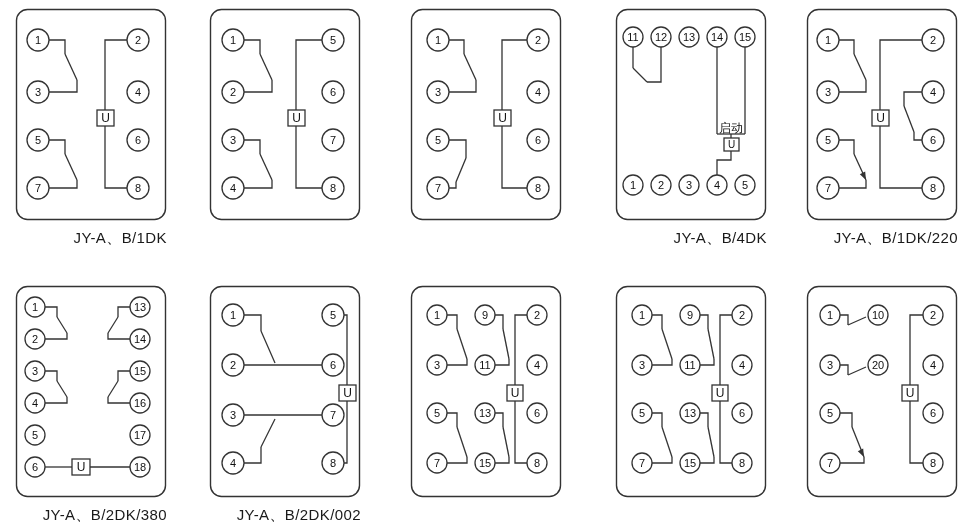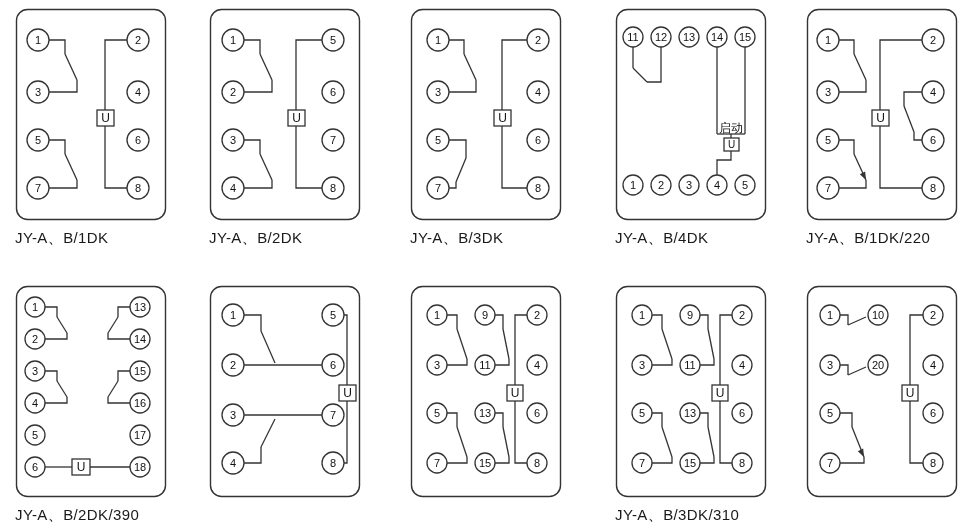--- a/index.html
+++ b/index.html
@@ -1,20 +1,20 @@
 <!DOCTYPE html>
 <html><head>
 <meta charset="utf-8">
 <style>
   html,body{margin:0;padding:0;background:#fff;}
   body{font-family:"Liberation Sans","DejaVu Sans",sans-serif;}
   .stage{position:relative;width:969px;height:524px;background:#ffffff;overflow:hidden;}
   .panel{position:absolute;}
   .panel svg{display:block;}
-  .panel-label{text-align:left;margin-top:8px;font-size:15px;color:#1a1a1a;letter-spacing:.4px;white-space:nowrap;}
+  .panel-label{text-align:right;margin-top:8px;font-size:15px;color:#1a1a1a;letter-spacing:.4px;white-space:nowrap;}
 </style>
 </head>
 <body>
 
 <div class="stage">
     <div class="panel" style="left: 15px; top: 8px; width: 152px;">
       <svg width="152" height="213">
         <rect x="1.5" y="1.5" width="149" height="210" rx="11" ry="11" fill="#fff" stroke="#333333" stroke-width="1.4"></rect>
         <path d="M90 102 V32 H112" fill="none" stroke="#333333" stroke-width="1.3"></path>
         <path d="M90 118 V180 H112" fill="none" stroke="#333333" stroke-width="1.3"></path>
@@ -68,21 +68,20 @@
         <text x="24" y="180" text-anchor="middle" dy="0.36em" font-size="11" fill="#111">4</text>
         <circle cx="124" cy="32" r="11" fill="#fff" stroke="#333333" stroke-width="1.3"></circle>
         <text x="124" y="32" text-anchor="middle" dy="0.36em" font-size="11" fill="#111">5</text>
         <circle cx="124" cy="84" r="11" fill="#fff" stroke="#333333" stroke-width="1.3"></circle>
         <text x="124" y="84" text-anchor="middle" dy="0.36em" font-size="11" fill="#111">6</text>
         <circle cx="124" cy="132" r="11" fill="#fff" stroke="#333333" stroke-width="1.3"></circle>
         <text x="124" y="132" text-anchor="middle" dy="0.36em" font-size="11" fill="#111">7</text>
         <circle cx="124" cy="180" r="11" fill="#fff" stroke="#333333" stroke-width="1.3"></circle>
         <text x="124" y="180" text-anchor="middle" dy="0.36em" font-size="11" fill="#111">8</text>
       </svg>
-      <div class="panel-label">JY-A、B/2DK</div>
     </div>
     <div class="panel" style="left: 410px; top: 8px; width: 152px;">
       <svg width="152" height="213">
         <rect x="1.5" y="1.5" width="149" height="210" rx="11" ry="11" fill="#fff" stroke="#333333" stroke-width="1.4"></rect>
         <path d="M92 102 V32 H117" fill="none" stroke="#333333" stroke-width="1.3"></path>
         <path d="M92 118 V180 H117" fill="none" stroke="#333333" stroke-width="1.3"></path>
         <path d="M39 32 H54 V46" fill="none" stroke="#333333" stroke-width="1.3"></path>
         <path d="M54 46 L66 72" fill="none" stroke="#333333" stroke-width="1.3"></path>
         <path d="M39 84 H66 V72" fill="none" stroke="#333333" stroke-width="1.3"></path>
         <path d="M39 132 H56 V150" fill="none" stroke="#333333" stroke-width="1.3"></path>
@@ -100,21 +99,20 @@
         <text x="28" y="180" text-anchor="middle" dy="0.36em" font-size="11" fill="#111">7</text>
         <circle cx="128" cy="32" r="11" fill="#fff" stroke="#333333" stroke-width="1.3"></circle>
         <text x="128" y="32" text-anchor="middle" dy="0.36em" font-size="11" fill="#111">2</text>
         <circle cx="128" cy="84" r="11" fill="#fff" stroke="#333333" stroke-width="1.3"></circle>
         <text x="128" y="84" text-anchor="middle" dy="0.36em" font-size="11" fill="#111">4</text>
         <circle cx="128" cy="132" r="11" fill="#fff" stroke="#333333" stroke-width="1.3"></circle>
         <text x="128" y="132" text-anchor="middle" dy="0.36em" font-size="11" fill="#111">6</text>
         <circle cx="128" cy="180" r="11" fill="#fff" stroke="#333333" stroke-width="1.3"></circle>
         <text x="128" y="180" text-anchor="middle" dy="0.36em" font-size="11" fill="#111">8</text>
       </svg>
-      <div class="panel-label">JY-A、B/3DK</div>
     </div>
     <div class="panel" style="left: 615px; top: 8px; width: 152px;">
       <svg width="152" height="213">
         <rect x="1.5" y="1.5" width="149" height="210" rx="11" ry="11" fill="#fff" stroke="#333333" stroke-width="1.4"></rect>
         <path d="M18 39 V60" fill="none" stroke="#333333" stroke-width="1.3"></path>
         <path d="M18 60 L32 74" fill="none" stroke="#333333" stroke-width="1.3"></path>
         <path d="M46 39 V74 H32" fill="none" stroke="#333333" stroke-width="1.3"></path>
         <path d="M102 39 V126" fill="none" stroke="#333333" stroke-width="1.3"></path>
         <path d="M130 39 V126" fill="none" stroke="#333333" stroke-width="1.3"></path>
         <path d="M102 126 H130" fill="none" stroke="#333333" stroke-width="1.3"></path>
@@ -219,21 +217,21 @@
         <text x="125" y="54" text-anchor="middle" dy="0.36em" font-size="11" fill="#111">14</text>
         <circle cx="125" cy="86" r="10" fill="#fff" stroke="#333333" stroke-width="1.3"></circle>
         <text x="125" y="86" text-anchor="middle" dy="0.36em" font-size="11" fill="#111">15</text>
         <circle cx="125" cy="118" r="10" fill="#fff" stroke="#333333" stroke-width="1.3"></circle>
         <text x="125" y="118" text-anchor="middle" dy="0.36em" font-size="11" fill="#111">16</text>
         <circle cx="125" cy="150" r="10" fill="#fff" stroke="#333333" stroke-width="1.3"></circle>
         <text x="125" y="150" text-anchor="middle" dy="0.36em" font-size="11" fill="#111">17</text>
         <circle cx="125" cy="182" r="10" fill="#fff" stroke="#333333" stroke-width="1.3"></circle>
         <text x="125" y="182" text-anchor="middle" dy="0.36em" font-size="11" fill="#111">18</text>
       </svg>
-      <div class="panel-label">JY-A、B/2DK/390</div>
+      <div class="panel-label">JY-A、B/2DK/380</div>
     </div>
     <div class="panel" style="left: 209px; top: 285px; width: 152px;">
       <svg width="152" height="213">
         <rect x="1.5" y="1.5" width="149" height="210" rx="11" ry="11" fill="#fff" stroke="#333333" stroke-width="1.4"></rect>
         <path d="M135 30 H138 V100" fill="none" stroke="#333333" stroke-width="1.3"></path>
         <path d="M138 116 V178 H135" fill="none" stroke="#333333" stroke-width="1.3"></path>
         <path d="M35 80 H113" fill="none" stroke="#333333" stroke-width="1.3"></path>
         <path d="M35 30 H52 V46" fill="none" stroke="#333333" stroke-width="1.3"></path>
         <path d="M52 46 L66 78" fill="none" stroke="#333333" stroke-width="1.3"></path>
         <path d="M35 130 H113" fill="none" stroke="#333333" stroke-width="1.3"></path>
@@ -251,20 +249,21 @@
         <text x="24" y="178" text-anchor="middle" dy="0.36em" font-size="11" fill="#111">4</text>
         <circle cx="124" cy="30" r="11" fill="#fff" stroke="#333333" stroke-width="1.3"></circle>
         <text x="124" y="30" text-anchor="middle" dy="0.36em" font-size="11" fill="#111">5</text>
         <circle cx="124" cy="80" r="11" fill="#fff" stroke="#333333" stroke-width="1.3"></circle>
         <text x="124" y="80" text-anchor="middle" dy="0.36em" font-size="11" fill="#111">6</text>
         <circle cx="124" cy="130" r="11" fill="#fff" stroke="#333333" stroke-width="1.3"></circle>
         <text x="124" y="130" text-anchor="middle" dy="0.36em" font-size="11" fill="#111">7</text>
         <circle cx="124" cy="178" r="11" fill="#fff" stroke="#333333" stroke-width="1.3"></circle>
         <text x="124" y="178" text-anchor="middle" dy="0.36em" font-size="11" fill="#111">8</text>
       </svg>
+      <div class="panel-label">JY-A、B/2DK/002</div>
     </div>
     <div class="panel" style="left: 410px; top: 285px; width: 152px;">
       <svg width="152" height="213">
         <rect x="1.5" y="1.5" width="149" height="210" rx="11" ry="11" fill="#fff" stroke="#333333" stroke-width="1.4"></rect>
         <path d="M105 100 V30 H117" fill="none" stroke="#333333" stroke-width="1.3"></path>
         <path d="M105 116 V178 H117" fill="none" stroke="#333333" stroke-width="1.3"></path>
         <path d="M37 30 H47 V44" fill="none" stroke="#333333" stroke-width="1.3"></path>
         <path d="M47 44 L57 74" fill="none" stroke="#333333" stroke-width="1.3"></path>
         <path d="M37 80 H57 V74" fill="none" stroke="#333333" stroke-width="1.3"></path>
         <path d="M85 30 H93 V44" fill="none" stroke="#333333" stroke-width="1.3"></path>
@@ -341,21 +340,20 @@
         <text x="75" y="178" text-anchor="middle" dy="0.36em" font-size="11" fill="#111">15</text>
         <circle cx="127" cy="30" r="10" fill="#fff" stroke="#333333" stroke-width="1.3"></circle>
         <text x="127" y="30" text-anchor="middle" dy="0.36em" font-size="11" fill="#111">2</text>
         <circle cx="127" cy="80" r="10" fill="#fff" stroke="#333333" stroke-width="1.3"></circle>
         <text x="127" y="80" text-anchor="middle" dy="0.36em" font-size="11" fill="#111">4</text>
         <circle cx="127" cy="128" r="10" fill="#fff" stroke="#333333" stroke-width="1.3"></circle>
         <text x="127" y="128" text-anchor="middle" dy="0.36em" font-size="11" fill="#111">6</text>
         <circle cx="127" cy="178" r="10" fill="#fff" stroke="#333333" stroke-width="1.3"></circle>
         <text x="127" y="178" text-anchor="middle" dy="0.36em" font-size="11" fill="#111">8</text>
       </svg>
-      <div class="panel-label">JY-A、B/3DK/310</div>
     </div>
     <div class="panel" style="left: 806px; top: 285px; width: 152px;">
       <svg width="152" height="213">
         <rect x="1.5" y="1.5" width="149" height="210" rx="11" ry="11" fill="#fff" stroke="#333333" stroke-width="1.4"></rect>
         <path d="M104 100 V30 H117" fill="none" stroke="#333333" stroke-width="1.3"></path>
         <path d="M104 116 V178 H117" fill="none" stroke="#333333" stroke-width="1.3"></path>
         <path d="M34 30 H42 V40" fill="none" stroke="#333333" stroke-width="1.3"></path>
         <path d="M42 40 L60 32" fill="none" stroke="#333333" stroke-width="1.3"></path>
         <path d="M34 80 H42 V90" fill="none" stroke="#333333" stroke-width="1.3"></path>
         <path d="M42 90 L60 82" fill="none" stroke="#333333" stroke-width="1.3"></path>

